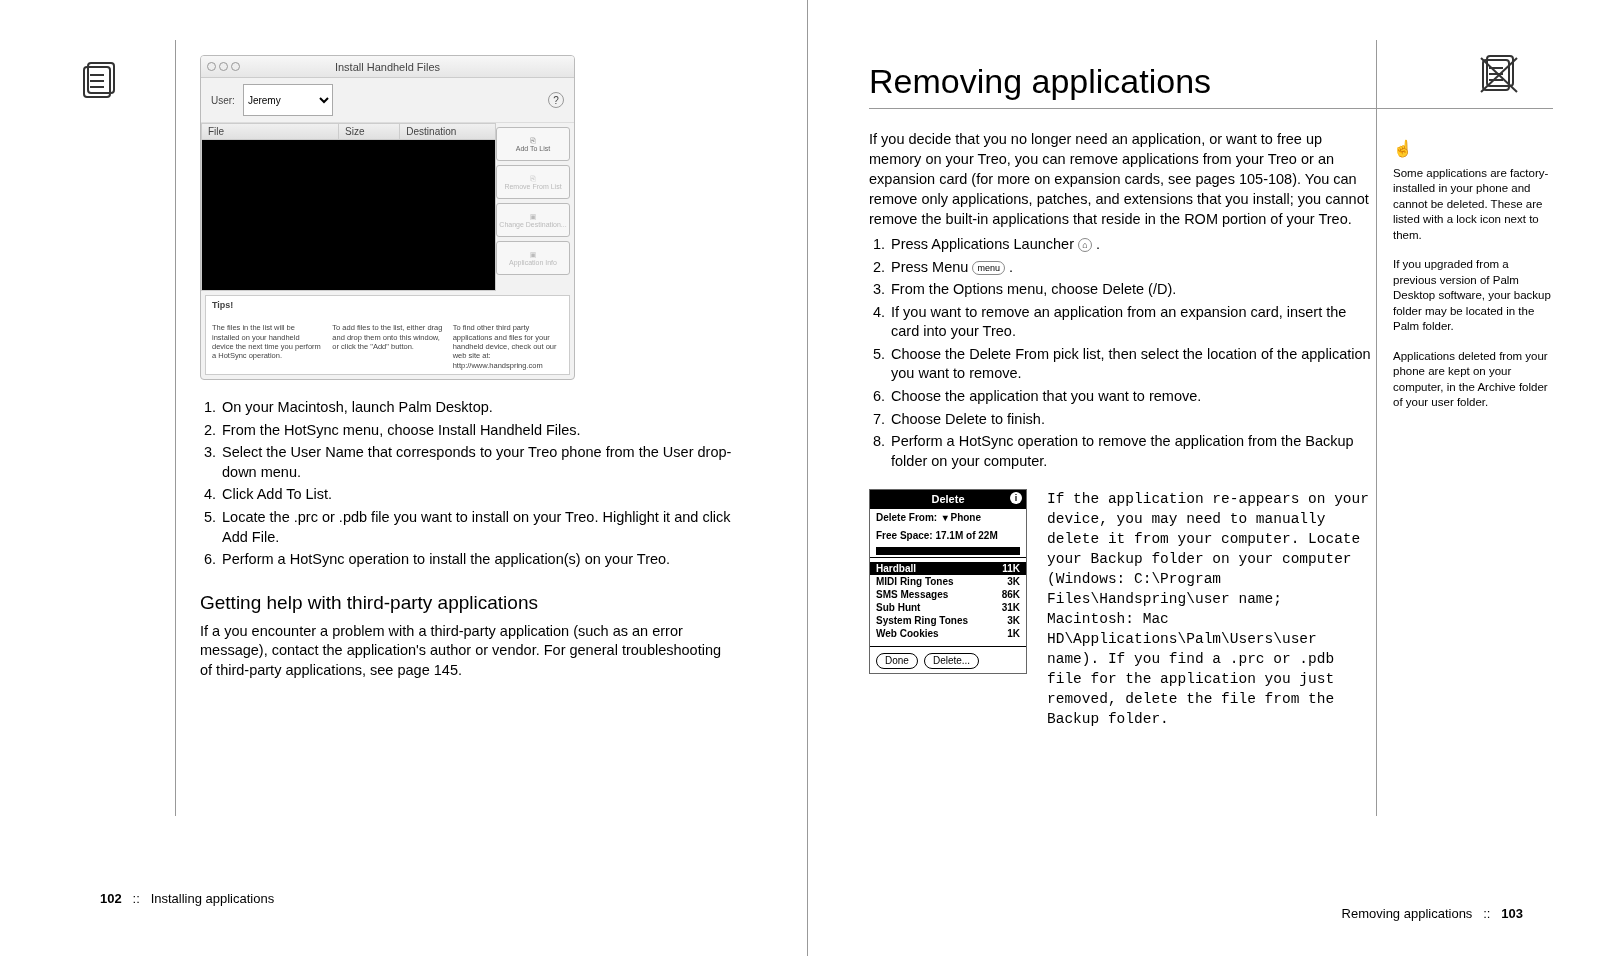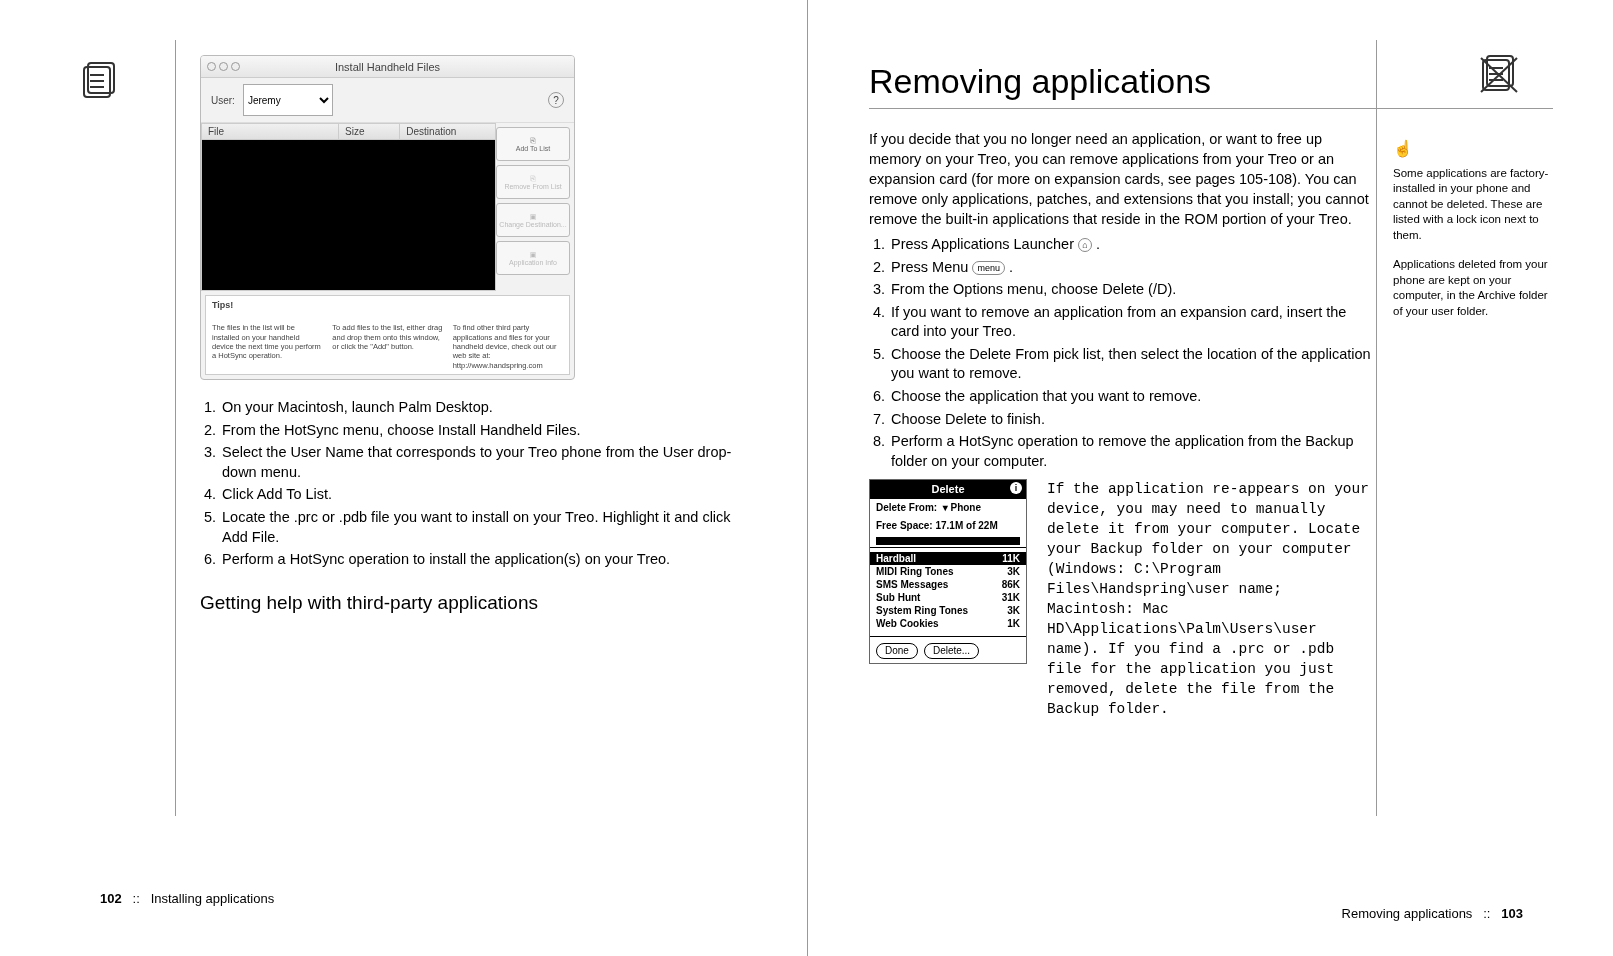--- a/index.html
+++ b/index.html
@@ -149,21 +149,21 @@
   .right-main {
     margin-top: 26px;
     margin-right: 190px;
     font-size:14.5px;
     line-height:1.38;
   }
   .right-main p{margin-bottom:6px;}
   .inline-icon{display:inline-block;border:1px solid #888;border-radius:8px;font-size:9px;padding:0 4px;vertical-align:middle;line-height:12px;}
   .inline-icon.round{border-radius:50%;width:14px;height:14px;padding:0;text-align:center;line-height:12px;}
 
-  .delete-row{display:flex;gap:20px;margin-top:8px;align-items:flex-start;}
+  .delete-row{display:flex;gap:20px;margin-top:18px;align-items:flex-start;}
   .delete-shot{
     width:158px;border:1px solid #666;background:#fff;font-size:10px;flex-shrink:0;
   }
   .ds-title{background:#000;color:#fff;text-align:center;font-weight:bold;padding:2px 0;position:relative;font-size:11px;}
   .ds-info{position:absolute;right:4px;top:2px;width:12px;height:12px;background:#fff;color:#000;border-radius:50%;font-size:9px;font-weight:bold;display:flex;align-items:center;justify-content:center;}
   .ds-row{padding:2px 6px;font-weight:bold;font-size:10px;}
   .ds-row .drop{display:inline-block;}
   .ds-bar{height:8px;background:#000;margin:2px 6px;}
   .ds-hr{border:none;border-top:1px solid #000;margin:2px 0;}
   .ds-list{padding:2px 6px 4px 6px;}
@@ -273,20 +273,21 @@
       <ol class="steps">
         <li>On your Macintosh, launch Palm Desktop.</li>
         <li>From the HotSync menu, choose Install Handheld Files.</li>
         <li>Select the User Name that corresponds to your Treo phone from the User drop-down menu.</li>
         <li>Click Add To List.</li>
         <li>Locate the .prc or .pdb file you want to install on your Treo. Highlight it and click Add File.</li>
         <li>Perform a HotSync operation to install the application(s) on your Treo.</li>
       </ol>
 
       <h2 class="section" style="margin-top:22px;">Getting help with third-party applications</h2>
+      <p class="body-text">If a you encounter a problem with a third-party application (such as an error message), contact the application's author or vendor. For general troubleshooting of third-party applications, see page 145.</p>
     </div>
 
     <div class="footer-left">
       <span class="pg">102</span>
       &nbsp;&nbsp;<span>::</span>&nbsp;&nbsp;
       <span>Installing applications</span>
     </div>
   </div>
 
   <div class="page right-page">
@@ -365,20 +366,21 @@
             <span class="ds-btn">Delete...</span>
           </div>
         </div>
         <p style="flex:1;font-family:Liberation Mono, monospace;">If the application re-appears on your device, you may need to manually delete it from your computer. Locate your Backup folder on your computer (Windows: C:\Program Files\Handspring\user name; Macintosh: Mac HD\Applications\Palm\Users\user name). If you find a .prc or .pdb file for the application you just removed, delete the file from the Backup folder.</p>
       </div>
     </div>
 
     <div class="sidebar-notes">
       <div class="hand">☝</div>
       <p>Some applications are factory-installed in your phone and cannot be deleted. These are listed with a lock icon next to them.</p>
+      <p>If you upgraded from a previous version of Palm Desktop software, your backup folder may be located in the Palm folder.</p>
       <p>Applications deleted from your phone are kept on your computer, in the Archive folder of your user folder.</p>
     </div>
 
     <div class="footer-right">
       <span>Removing applications</span>
       &nbsp;&nbsp;<span>::</span>&nbsp;&nbsp;
       <span class="pg">103</span>
     </div>
   </div>
 </div>

